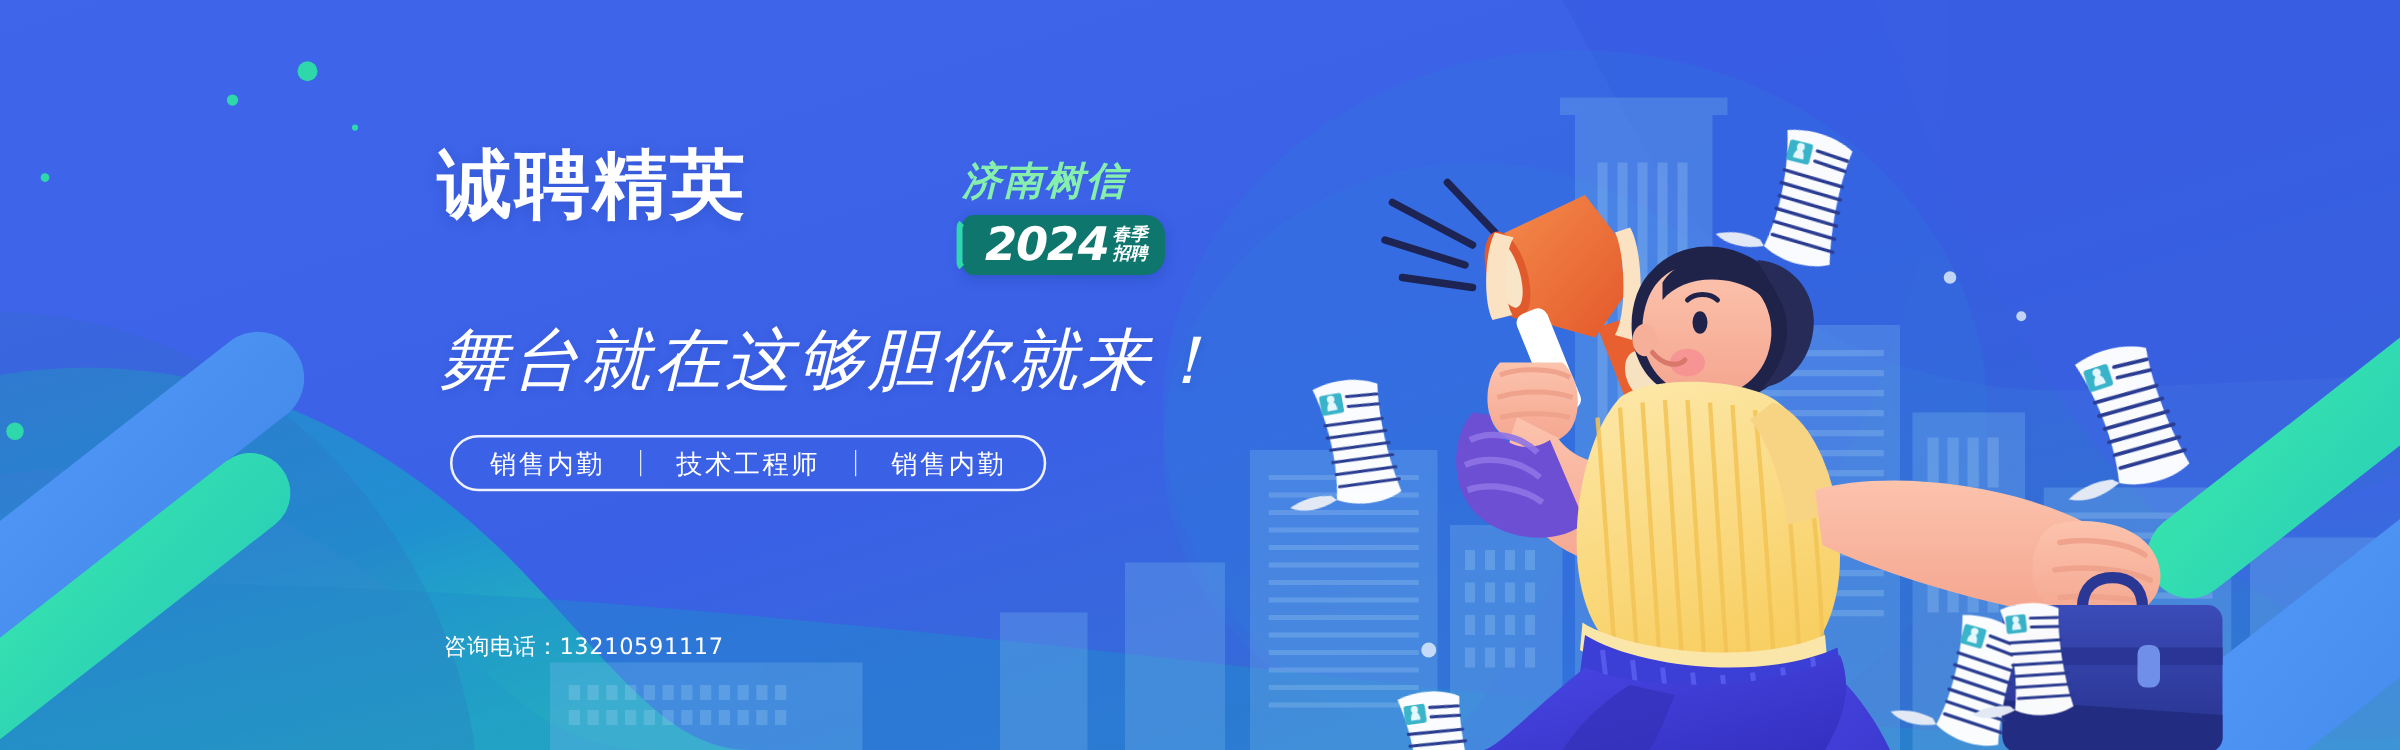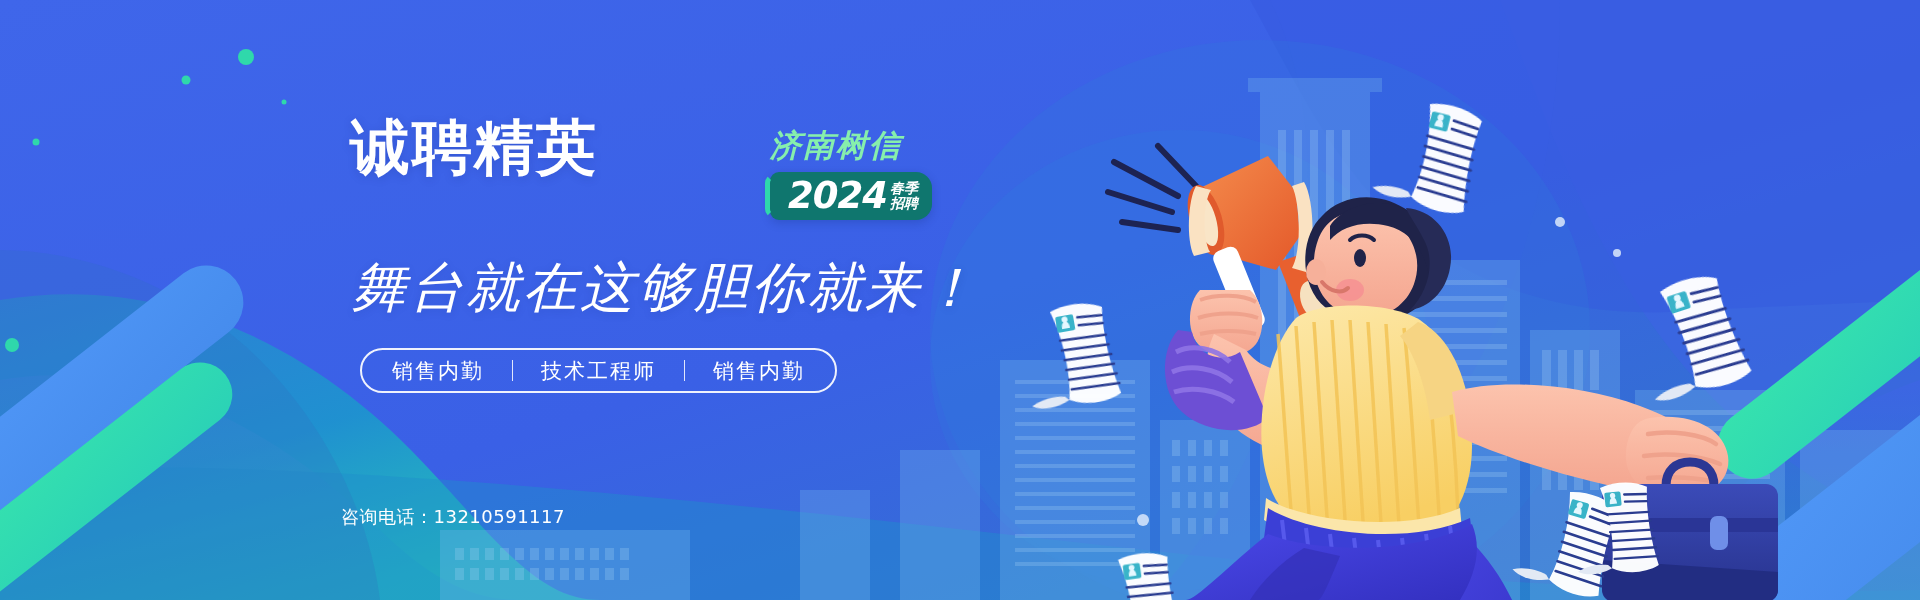--- a/index.html
+++ b/index.html
@@ -70,21 +70,21 @@
   .pos{
     font-size:21px;color:#ffffff;letter-spacing:2px;white-space:nowrap;
     font-family:Liberation Serif, serif;
   }
   .sep{
     width:1px;height:21px;background:rgba(255,255,255,.85);
     margin:0 28px;
   }
 
   .contact{
-    position:absolute;left:341px;top:505px;display:flex;align-items:flex-end;
+    position:absolute;left:355px;top:505px;display:flex;align-items:flex-end;
   }
   .ctext{
     font-size:18px;color:#ffffff;letter-spacing:.5px;white-space:nowrap;
     font-family:"DejaVu Sans","Liberation Sans",sans-serif;
   }
   .cgap{width:34px;}
 </style>
 </head>
 <body>
 

